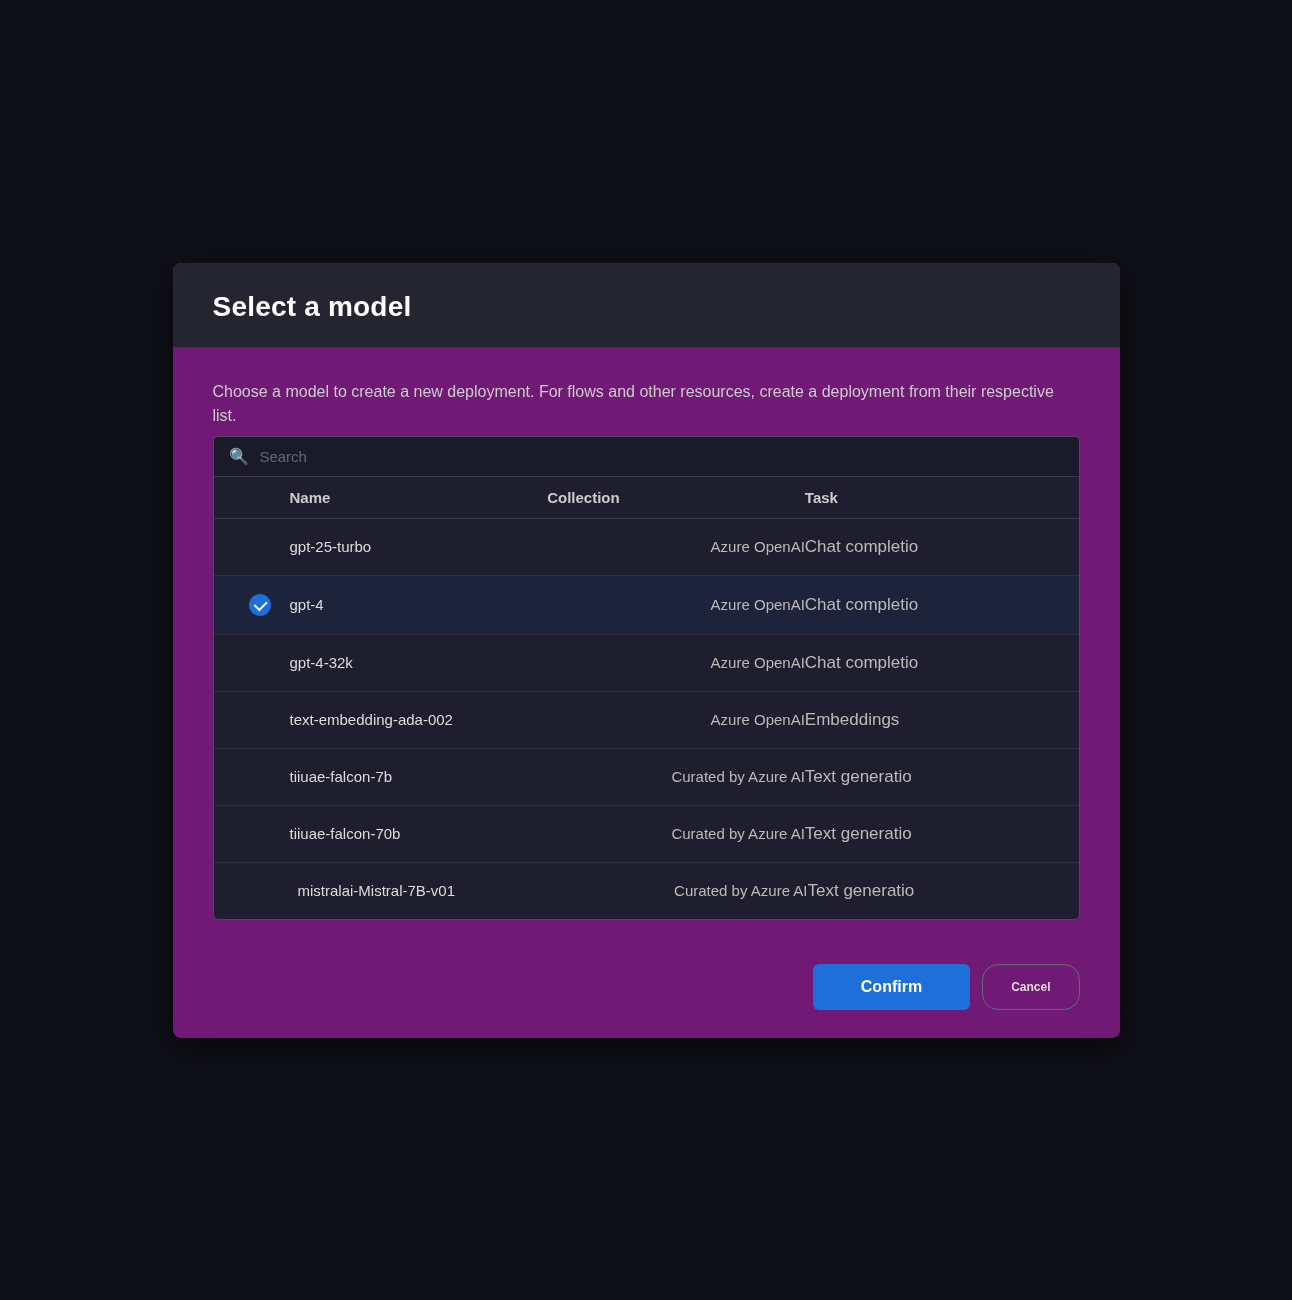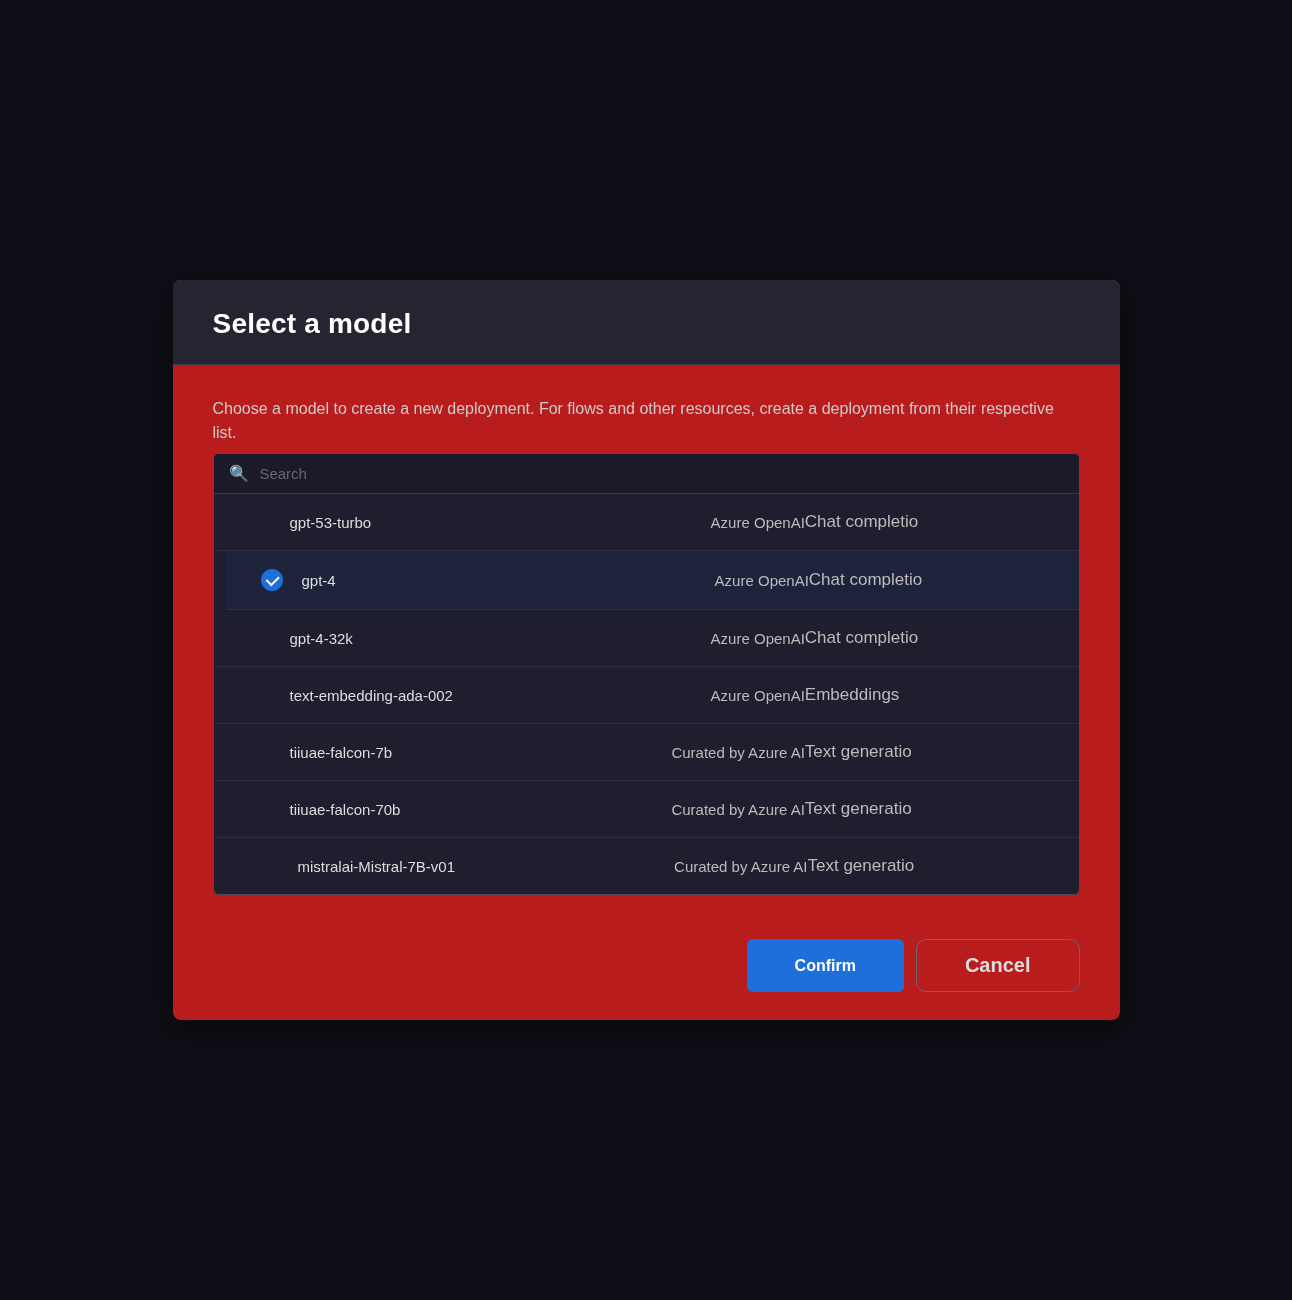--- a/index.html
+++ b/index.html
@@ -20,21 +20,21 @@
 
     .overlay {
       position: absolute;
       top: 0; left: 0; right: 0; bottom: 0;
       background: rgba(0,0,0,0.5);
     }
 
     .dialog {
       position: relative;
       width: 947px;
-      background: #b91c1c;
+      background: #701a75;
       border-radius: 8px;
       overflow: hidden;
       box-shadow: 0 8px 32px rgba(0,0,0,0.6);
     }
 
     .dialog-header {
       background: #252532;
       padding: 28px 40px 24px 40px;
       border-bottom: 1px solid #3a3a4a;
     }
@@ -116,21 +116,20 @@
       grid-template-columns: 60px 1fr 1fr 1fr;
       padding: 18px 16px;
       border-bottom: 1px solid #2e2e3e;
       align-items: center;
       cursor: pointer;
       transition: background 0.15s;
     }
 
     .table-row.selected {
       background: rgba(30, 100, 200, 0.08);
-      margin-left: 12px;
     }
 
     .table-row:last-child {
       border-bottom: none;
       margin-left: 8px;
     }
 
     .row-selector {
       display: flex;
       align-items: center;
@@ -199,23 +198,23 @@
       font-size: 16px;
       font-weight: 700;
       cursor: pointer;
       transition: background 0.15s;
     }
 
     .btn-cancel {
       background: transparent;
       color: #dddddd;
       border: 1px solid #666677;
-      border-radius: 10px;
-      padding: 14px 48px;
-      font-size: 20px;
+      border-radius: 16px;
+      padding: 14px 28px;
+      font-size: 12px;
       font-weight: 600;
       cursor: pointer;
       transition: background 0.15s;
     }
   </style>
 </head>
 <body>
 
 <div class="overlay"></div>
 
@@ -229,26 +228,32 @@
 
     <p class="dialog-description">Choose a model to create a new deployment. For flows and other resources, create a deployment from their respective list.</p>
 
     <div class="model-list-container">
 
       <div class="search-bar">
         <span class="search-icon">🔍</span>
         <input class="search-input" type="text" placeholder="Search" style="">
       </div>
 
+      <div class="table-header">
+        <div></div>
+        <div class="table-header-cell">Name</div>
+        <div class="table-header-cell">Collection</div>
+        <div class="table-header-cell">Task</div>
+      </div>
 
       <div class="table-body" id="table-body">
 
       <div class="table-row">
             <div class="row-selector"></div>
-            <div class="cell-name">gpt-53-turbo</div>
+            <div class="cell-name">gpt-25-turbo</div>
             <div class="cell-collection">Azure OpenAI</div>
             <div class="cell-task">Chat completio</div>
           </div>
           <div class="table-row selected">
             <div class="row-selector">
               <div class="check-circle checked"></div>
             </div>
             <div class="cell-name">gpt-4</div>
             <div class="cell-collection">Azure OpenAI</div>
             <div class="cell-task">Chat completio</div>

